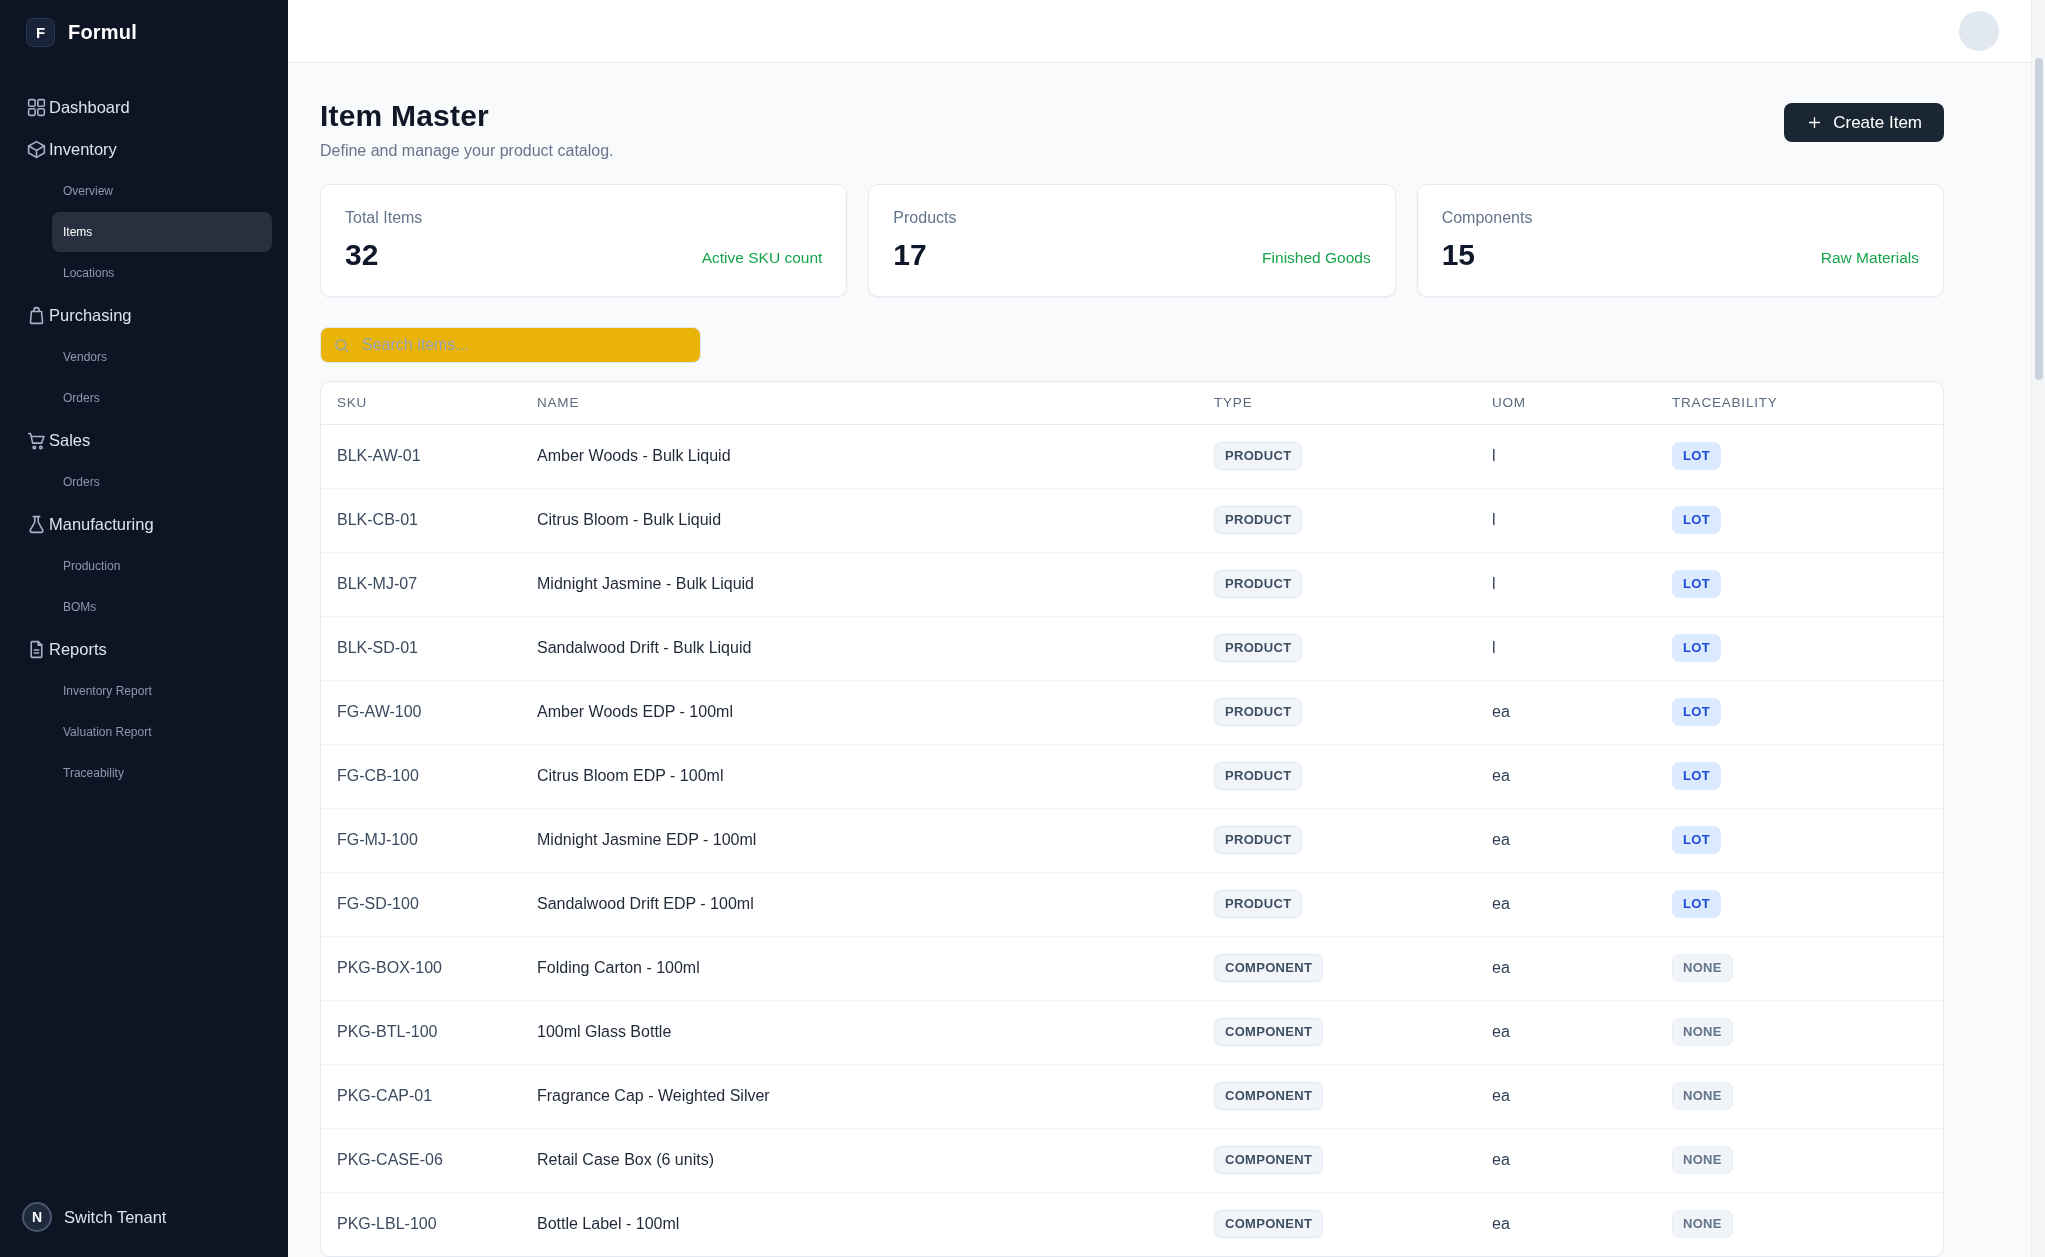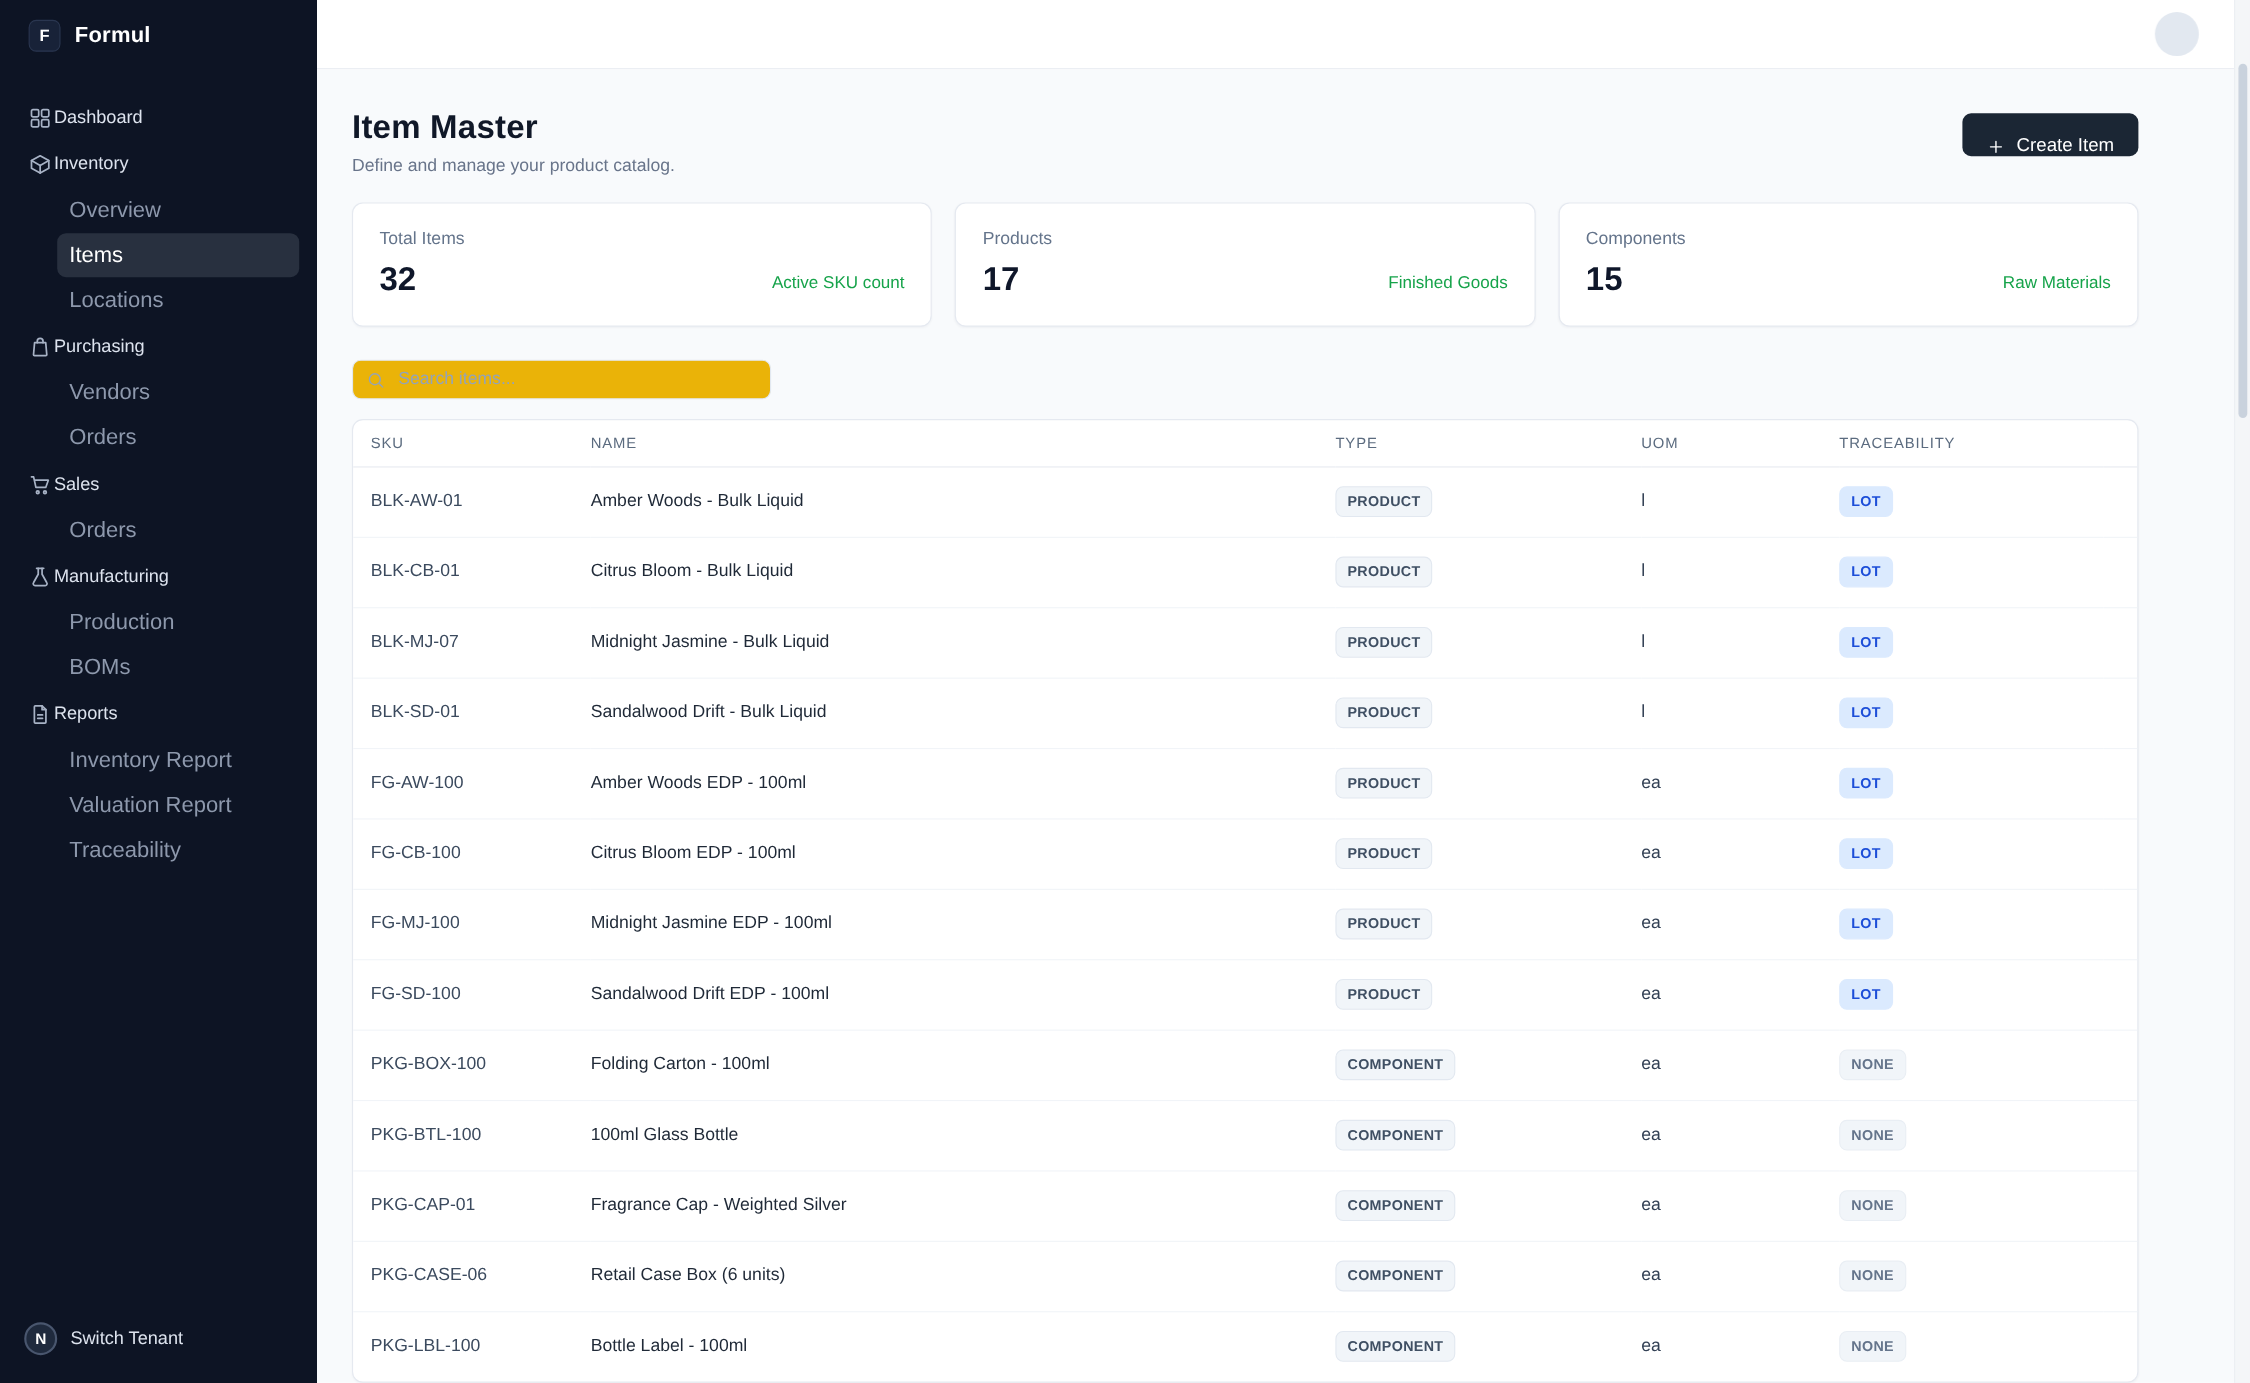--- a/index.html
+++ b/index.html
@@ -24,21 +24,21 @@
 
   .side-nav { padding-top:22px; }
   .side-section {
     display:flex; align-items:center; gap:2px; height:42px; padding:0 16px 0 26px;
     color:#dde3ee; font-size:16.5px; font-weight:500; cursor:pointer;
   }
   .side-section .sicon { width:21px; height:21px; color:#a7b2c5; display:flex; }
   .side-section .sicon svg { width:21px; height:21px; }
   .side-sub {
     display:flex; align-items:center; height:40px; margin:1px 16px 1px 52px; padding-left:11px;
-    border-radius:8px; color:#8d98ac; font-size:20px; cursor:pointer;
+    border-radius:8px; color:#8d98ac; font-size:12px; cursor:pointer;
   }
   .side-sub.active { background:#28303f; color:#ffffff; }
 
   .side-footer { position:absolute; left:0; right:0; bottom:18px; }
   .footer-row {
     display:flex; align-items:center; gap:14px; height:44px; padding:0 16px 0 26px;
     color:#dde3ee; font-size:16.5px; font-weight:500; cursor:pointer;
   }
   .footer-row .sicon { width:21px; height:21px; color:#a7b2c5; display:flex; }
   .footer-row .sicon svg { width:21px; height:21px; }
@@ -68,21 +68,21 @@
 
   
   .main {
     position:absolute; left:288px; top:63px; width:1704px;
     padding:36px 48px 0 32px;
   }
   .page-head { display:flex; justify-content:space-between; align-items:flex-start; }
   .page-title { margin:0; font-size:30px; font-weight:700; color:#101828; letter-spacing:.2px; }
   .page-subtitle { margin-top:9px; font-size:16px; color:#68748a; }
   .create-btn {
-    display:flex; align-items:flex-end; gap:10px; height:39px; padding:0 22px; margin-top:4px;
+    display:flex; align-items:center; gap:10px; height:39px; padding:0 22px; margin-top:4px;
     background:#1b2634; color:#fff; border:none; border-radius:8px; font-size:17px;
     font-family:"Liberation Sans", sans-serif; cursor:pointer;
   }
   .create-btn svg { width:17px; height:17px; }
 
   .stats { display:flex; gap:21px; margin-top:24px; }
   .stat-card {
     flex:1; height:113px; background:#fff; border:1px solid #e5e9f0; border-radius:10px;
     padding:24px 24px 0; box-shadow:0 1px 2px rgba(15,23,42,.04);
   }

